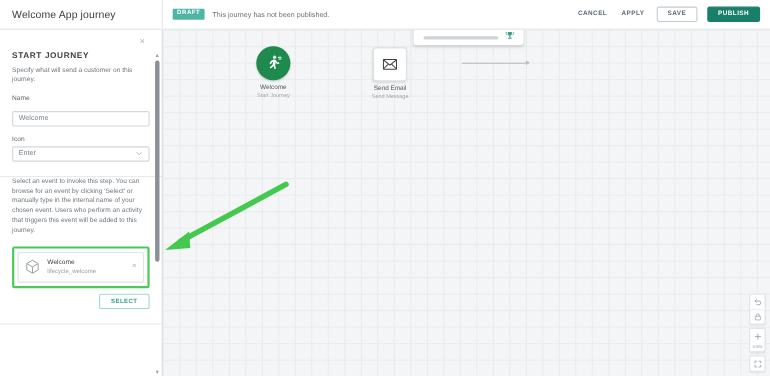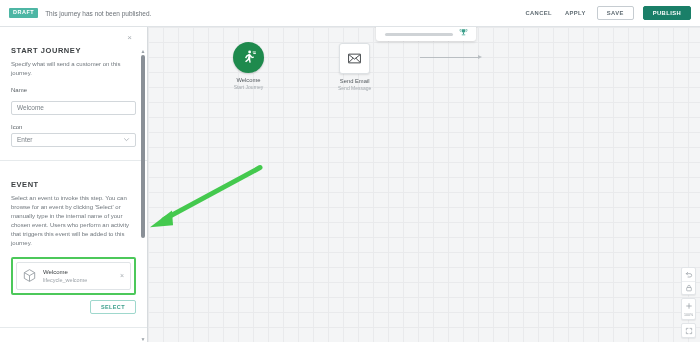--- a/index.html
+++ b/index.html
@@ -172,20 +172,21 @@
   .ctrl-btn + .ctrl-btn{border-top:1px solid #edeff1;}
   .zoom-lvl{font-size:3.6px;color:#9aa1a7;text-align:center;line-height:5px;padding:1px 0;}
   .ctrl-ico{width:8px;height:8px;}
 </style>
 </head>
 <body>
 
 <div class="app">
 
   <div class="header">
+    <div class="hdr-title">Welcome App journey</div>
     <div class="hdr-status">
       <span class="badge">DRAFT</span>
       <span class="status-text">This journey has not been published.</span>
     </div>
     <div class="hdr-actions">
       <button class="btn-flat">CANCEL</button>
       <button class="btn-flat">APPLY</button>
       <button class="btn-outline">SAVE</button>
       <button class="btn-primary">PUBLISH</button>
     </div>
@@ -210,21 +211,20 @@
             <span>Enter</span>
             <svg class="chev" viewBox="0 0 24 24" fill="none" stroke="#9aa1a7" stroke-width="2.4">
               <path d="M5 9l7 7 7-7" stroke-linecap="round" stroke-linejoin="round"></path>
             </svg>
           </div>
         </div>
 
         <div class="divider"></div>
 
         <div class="sb-section">
-          <div class="sb-h">EVENT</div>
           <div class="sb-desc">Select an event to invoke this step. You can browse for an event by clicking 'Select' or manually type in the internal name of your chosen event. Users who perform an activity that triggers this event will be added to this journey.</div>
 
           <div class="evt-wrap">
             <div class="evt-card">
               <svg class="evt-icon" viewBox="0 0 24 24" fill="none" stroke="currentColor" stroke-width="1.3">
                 <path d="M12 2.6l8.3 4.8v9.2L12 21.4 3.7 16.6V7.4z" stroke-linejoin="round"></path>
                 <path d="M3.9 7.5L12 12.2l8.1-4.7M12 12.2v9" stroke-linejoin="round"></path>
               </svg>
               <div class="evt-txt">
                 <div class="evt-title">Welcome</div>

